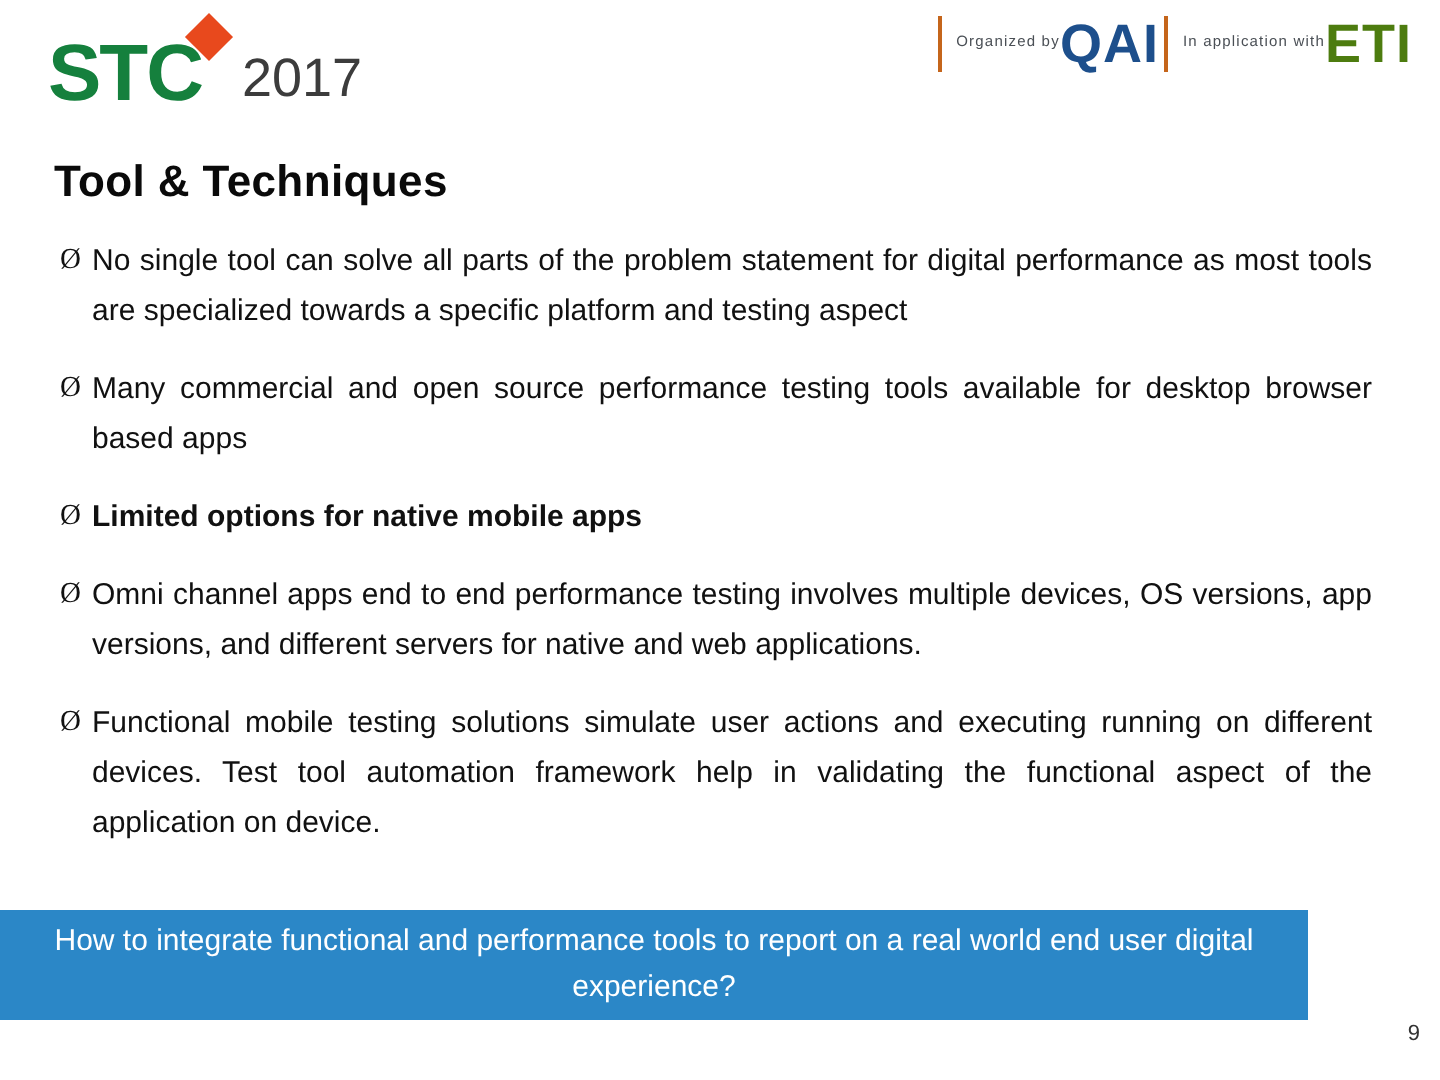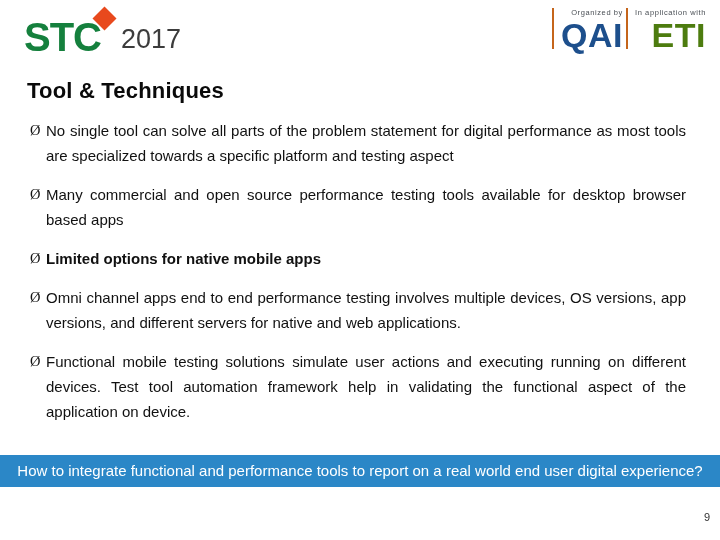--- a/index.html
+++ b/index.html
@@ -59,40 +59,39 @@
 
   .header-right {
     position: absolute;
     right: 14px;
     top: 8px;
     display: flex;
     align-items: flex-start;
   }
   .org-block {
     display: flex;
-    flex-direction: column;
-    align-items: flex-end;
+    align-items: center;
     padding-left: 8px;
     border-left: 2px solid #9aa3ad;
     margin-left: 10px;
   }
   .org-block.first {
     border-left: none;
     margin-left: 0;
     padding-left: 0;
   }
   .org-label {
     font-size: 7.5px;
     color: #4a4f55;
     letter-spacing: 0.6px;
     margin-bottom: 1px;
     height: 12px;
   }
   .org-name {
-    font-size: 34px;
+    font-size: 27px;
     font-weight: bold;
     color: #1d4f8c;
     line-height: 28px;
     letter-spacing: 0.5px;
   }
   .org-name.eti {
     color: #4d7c0f;
   }
   .org-sep {
     width: 2px;
@@ -144,21 +143,21 @@
   .bullet-text.nojustify {
     text-align: left;
     font-weight: bold;
   }
 
   
   .banner {
     position: absolute;
     left: 0;
     top: 455px;
-    width: 720px;
+    width: 654px;
     background: #2b87c7;
     color: #ffffff;
     text-align: center;
     font-size: 15px;
     line-height: 23px;
     padding: 4px 6px 5px 6px;
     box-sizing: border-box;
   }
 
   

